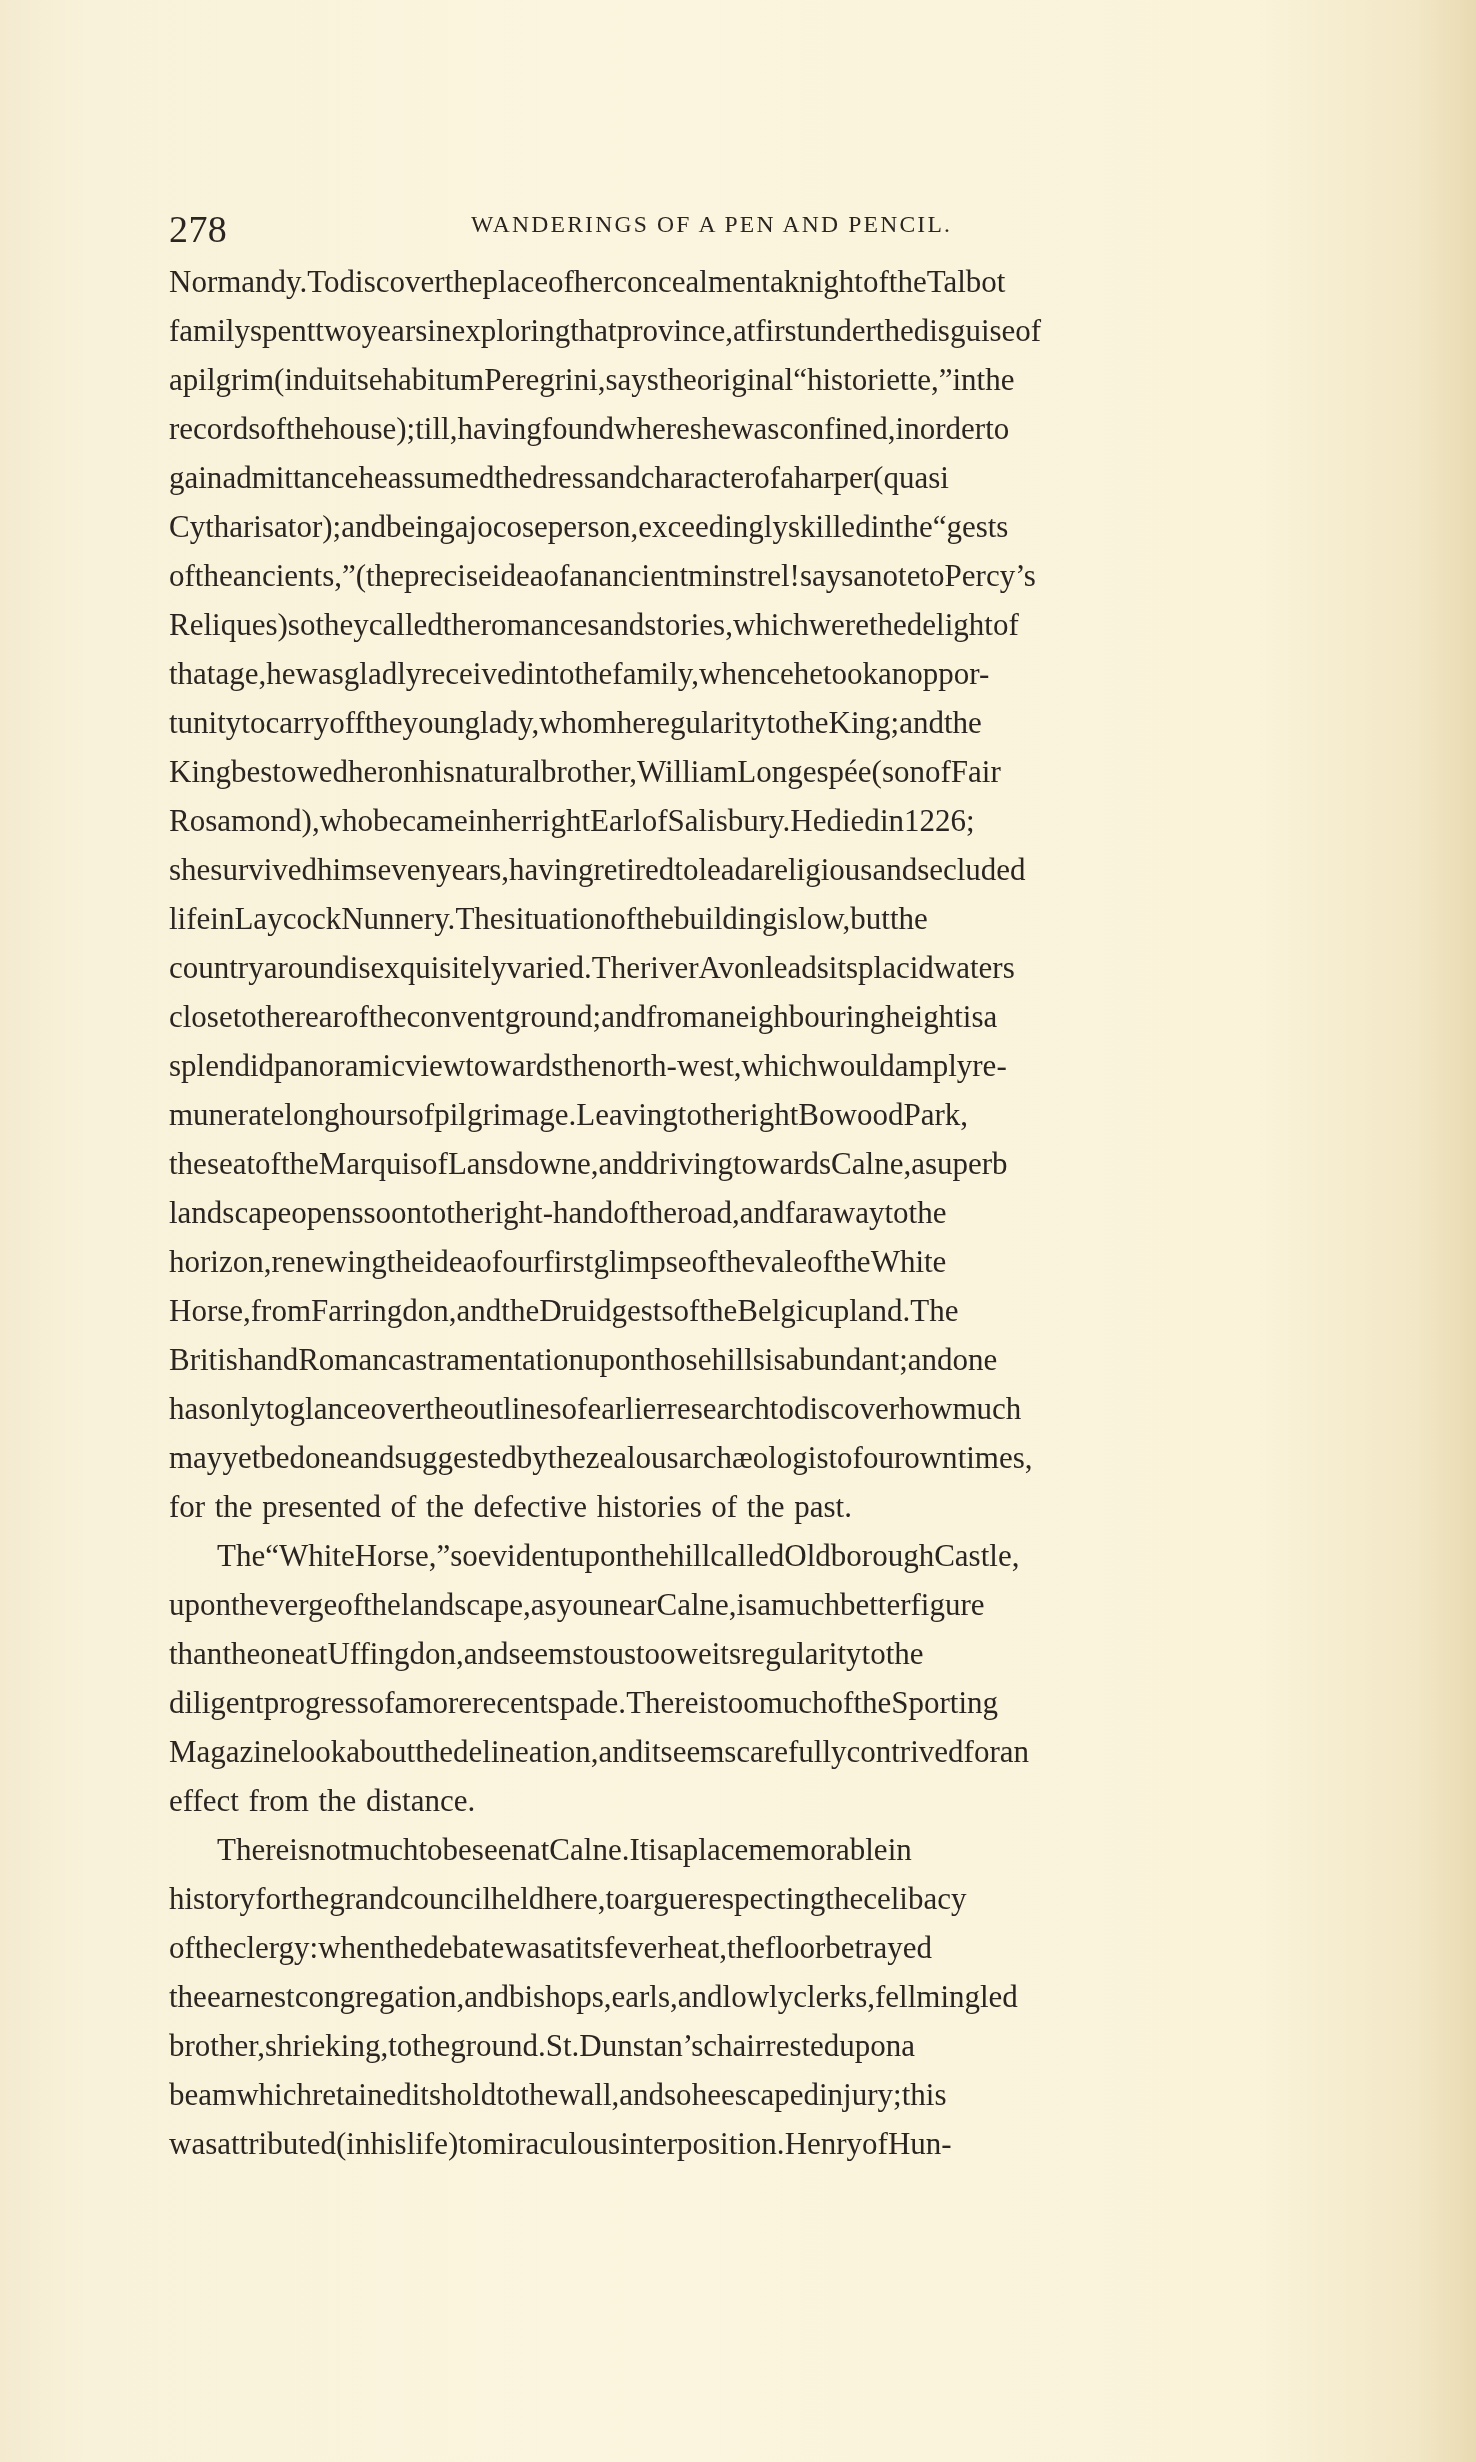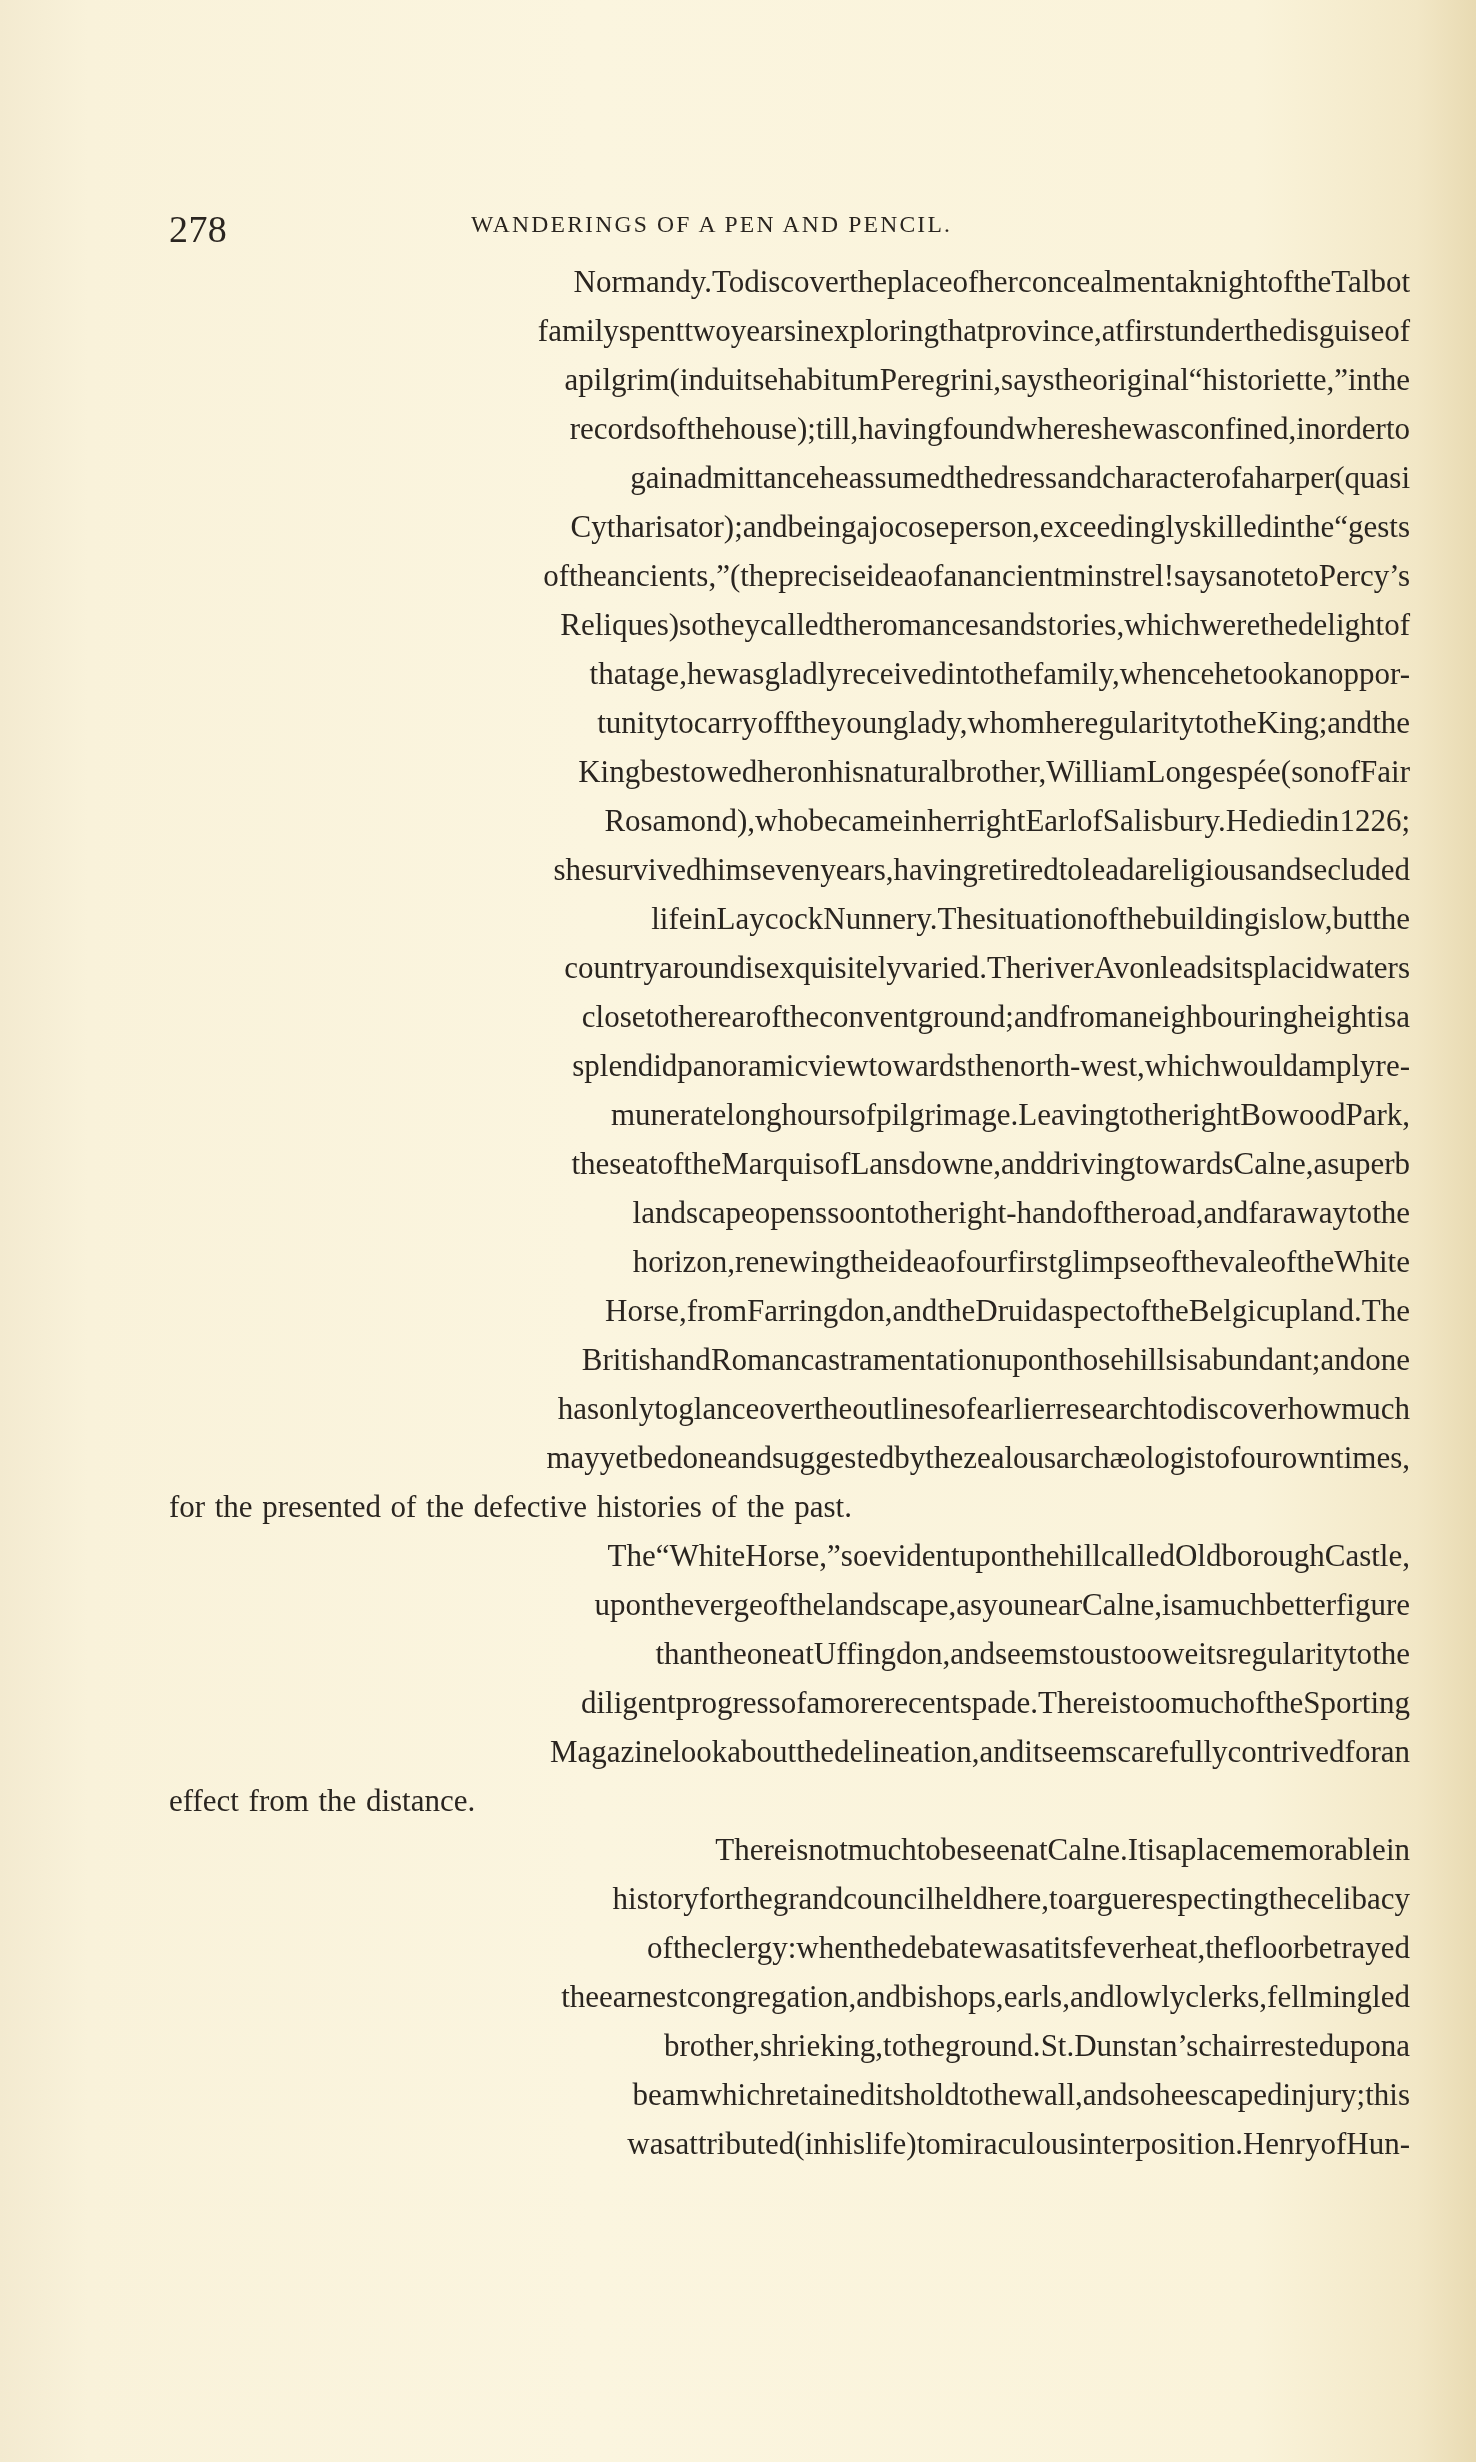--- a/index.html
+++ b/index.html
@@ -17,21 +17,21 @@
   }
   .page-number { position: absolute; left: 0; top: 0; font-size: 38px; }
   .running-title {
     position: absolute; left: 302px; top: 3.5px; font-size: 23.6px; letter-spacing: 2.2px;
     text-transform: uppercase;
   }
   .body-text { position: absolute; top: 257px; left: 0; width: 1241px; }
   .line {
     height: 49px; line-height: 49px; font-size: 31px;
     text-align: justify; text-align-last: justify; white-space: nowrap; overflow: visible;
-    display: flex; justify-content: flex-end;
+    display: flex; justify-content: flex-start;
   }
   .line.last { justify-content: flex-start; gap: 9.6px; }
   .line.indent { padding-left: 48px; }
   .w { display: inline-block; }
   .w.i { }
 </style>
 </head>
 <body>
 
 <div class="page">
@@ -358,21 +358,21 @@
           <span class="w">the</span>
           <span class="w">White</span>
         </div>
         <div class="line">
           <span class="w">Horse,</span>
           <span class="w">from</span>
           <span class="w">Farringdon,</span>
           <span class="w">and</span>
           <span class="w">the</span>
           <span class="w">Druid</span>
-          <span class="w">aspect</span>
+          <span class="w">gests</span>
           <span class="w">of</span>
           <span class="w">the</span>
           <span class="w">Belgic</span>
           <span class="w">upland.</span>
           <span class="w">The</span>
         </div>
         <div class="line">
           <span class="w">British</span>
           <span class="w">and</span>
           <span class="w">Roman</span>

